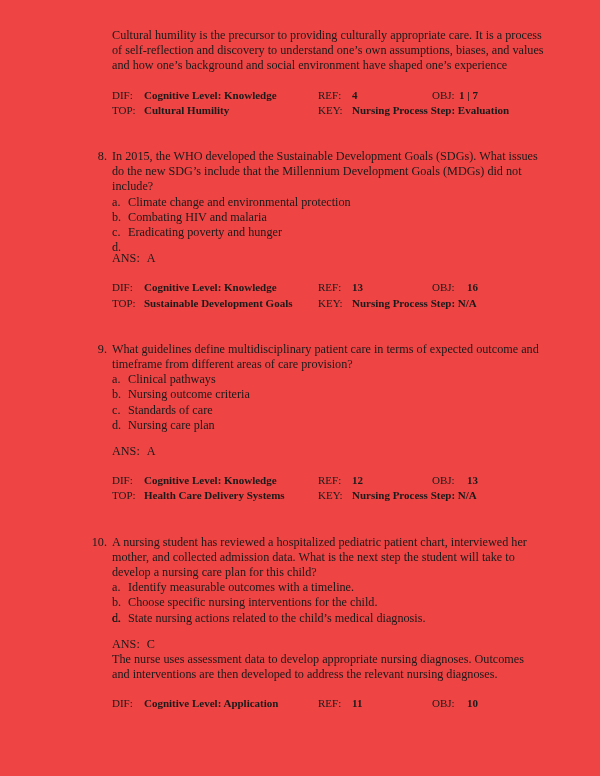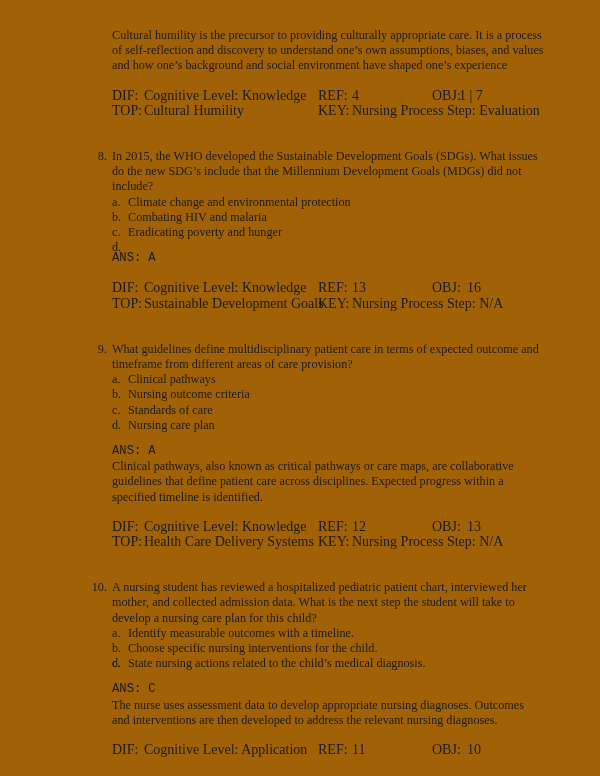--- a/index.html
+++ b/index.html
@@ -12,21 +12,21 @@
     height: 776px;
     font-family: "Liberation Serif", "DejaVu Serif", serif;
     color: #1a1a1a;
     -webkit-font-smoothing: antialiased;
   }
 
   .page {
     position: relative;
     width: 600px;
     height: 776px;
-    background: #a16207;
+    background: #ef4444;
     overflow: hidden;
   }
 
   .content {
     position: absolute;
     left: 112px;
     top: 28px;
     width: 432px;
   }
 
@@ -37,35 +37,36 @@
     text-align: left;
   }
 
   .spacer-sm { height: 11px; }
   .spacer-md { height: 14px; }
   .spacer-lg { height: 17px; }
 
   
   .meta {
     position: relative;
-    font-size: 14px;
+    font-size: 11px;
     line-height: 15.2px;
   }
   .meta-row {
     position: relative;
     height: 15.2px;
     white-space: nowrap;
   }
   .meta-label {
     position: absolute;
     left: 0;
   }
   .meta-val {
     position: absolute;
     left: 32px;
+    font-weight: bold;
   }
 
   
   .question {
     position: relative;
     padding-left: 24px;
     margin-left: -24px;
     font-size: 12.2px;
     line-height: 15.2px;
   }
@@ -97,21 +98,20 @@
     left: 0;
     top: 0;
   }
 
   
   .ans-line {
     position: relative;
     font-size: 12.2px;
     line-height: 15.2px;
     white-space: nowrap;
-    font-family: Liberation Mono, monospace;
   }
   .ans-label { }
   .ans-val { padding-left: 7px; }
 
   .rationale {
     font-size: 12.2px;
     line-height: 15.2px;
   }
 </style>
 </head>
@@ -213,21 +213,20 @@
         <span class="opt-letter">d.</span>
         <span>Nursing care plan</span>
       </div>
     </div>
 
     <div class="spacer-sm"></div>
 
     <div class="ans-line">
       <span class="ans-label">ANS:</span><span class="ans-val">A</span>
     </div>
-    <div class="rationale">Clinical pathways, also known as critical pathways or care maps, are collaborative guidelines that define patient care across disciplines. Expected progress within a specified timeline is identified.</div>
 
     <div class="spacer-md"></div>
 
     <div class="meta">
       <div class="meta-row">
         <span class="meta-label">DIF:</span>
         <span class="meta-val">Cognitive Level: Knowledge</span>
         <span class="meta-label" style="left:206px">REF:</span>
         <span class="meta-val" style="left:240px">12</span>
         <span class="meta-label" style="left:320px">OBJ:</span>

